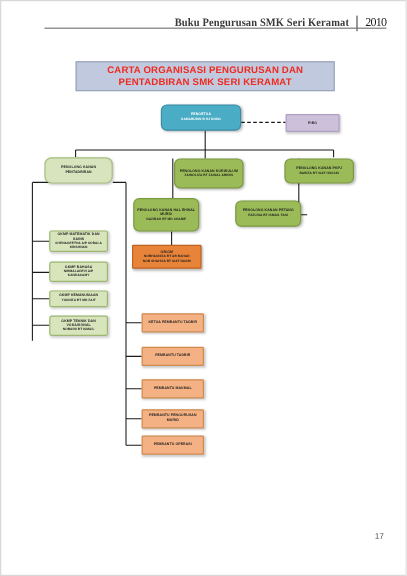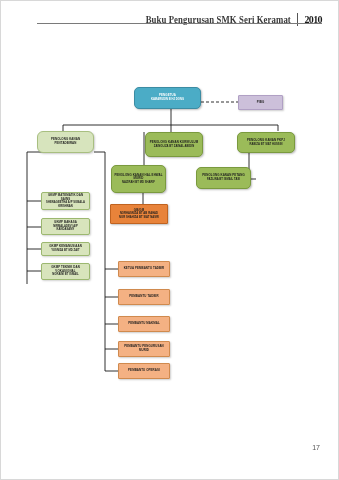--- a/index.html
+++ b/index.html
@@ -29,21 +29,21 @@
     font-family:"Liberation Serif", serif;
     font-size:9.5px;font-weight:bold;color:#3a3a3a;
     letter-spacing:.1px;white-space:nowrap;
     transform:scaleX(.92);transform-origin:right bottom;
   }
   .header-sep{
     width:1px;height:13px;background:#555;margin:0 1px 0 2px;
   }
   .header-year{
     font-family:"Liberation Serif", serif;
-    font-size:10px;font-weight:bold;color:#1a1a1a;
+    font-size:10px;font-weight:normal;color:#1a1a1a;
     letter-spacing:-.6px;
   }
   .header-rule{
     position:absolute;left:36px;right:16px;top:22px;
     height:1px;background:#7a7a7a;
   }
 
   
   .title-box{
     position:absolute;left:62px;top:50px;width:216px;height:25px;
@@ -136,20 +136,24 @@
 
   <div class="header">
     <div class="header-inner">
       <span class="header-title">Buku Pengurusan SMK  Seri Keramat</span>
       <span class="header-sep"></span>
       <span class="header-year">2010</span>
     </div>
   </div>
   <div class="header-rule"></div>
 
+  <div class="title-box">
+    <span class="title-line">CARTA ORGANISASI PENGURUSAN DAN</span>
+    <span class="title-line">PENTADBIRAN SMK SERI KERAMAT</span>
+  </div>
 
   <div class="chart">
     <svg width="339" height="480">
       <g stroke="#1a1a1a" stroke-width="0.9" fill="none">
 
         <path d="M170,108 L170,124"></path>
 
         <path d="M200,101 L237,101" stroke-dasharray="3,2"></path>
 
         <path d="M62,124 L277,124"></path>

